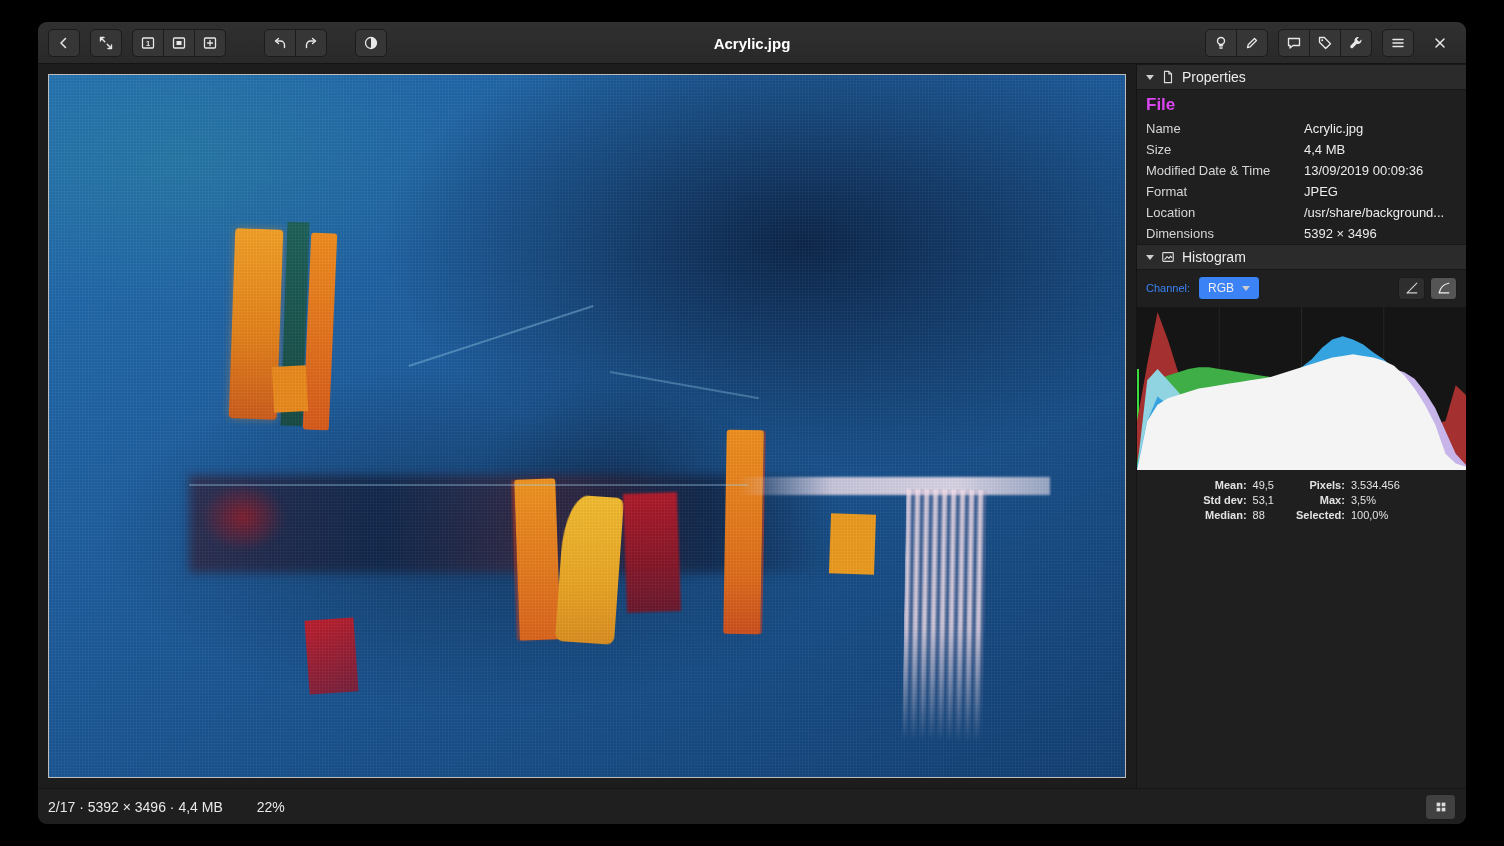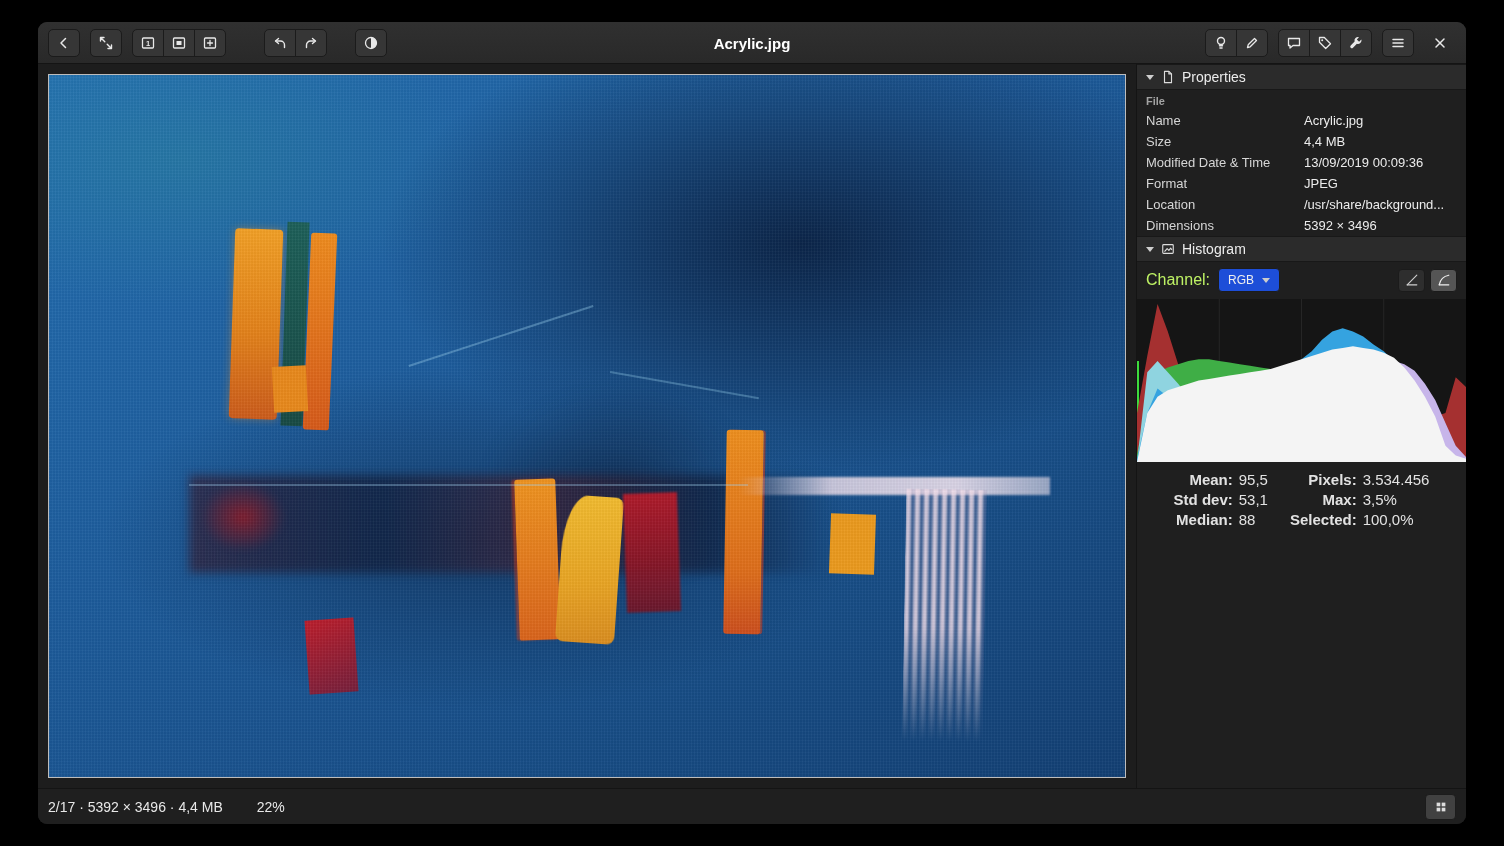--- a/index.html
+++ b/index.html
@@ -94,39 +94,39 @@
       repeating-linear-gradient(0deg, rgba(255,255,255,.025) 0 1px, rgba(0,0,0,.02) 1px 3px); }
 
   
   .sidebar { width:330px; flex:0 0 330px; background:#1f1f1f; border-left:1px solid #141414;
     display:flex; flex-direction:column; color:#e6e6e6; font-size:13px; }
   .section-header { height:26px; flex:0 0 26px; display:flex; align-items:center; gap:7px;
     padding:0 9px; background:#2b2b2b; border-top:1px solid #181818;
     border-bottom:1px solid #181818; cursor:pointer; font-size:14px; color:#ececec; }
   .expander { width:0; height:0; border-left:4px solid transparent;
     border-right:4px solid transparent; border-top:5px solid #cfcfcf; }
-  .prop-heading { font-weight:bold; font-size:11px; color:#a3a3a3; padding:5px 9px 3px; }
+  .prop-heading { font-weight:bold; font-size:17px; color:#d946ef; padding:5px 9px 3px; }
   .prop-row { display:flex; padding:2px 9px; line-height:17px; }
   .prop-label { width:158px; flex:0 0 158px; color:#d6d6d6; }
   .prop-value { color:#ececec; white-space:nowrap; overflow:hidden; text-overflow:ellipsis; }
   .channel-row { display:flex; align-items:center; gap:8px; padding:6px 9px 7px; }
-  .channel-label { font-size:16px; color:#bef264; }
-  .dropdown { display:flex; align-items:center; gap:8px; background:#1d4ed8;
+  .channel-label { font-size:11px; color:#3b82f6; }
+  .dropdown { display:flex; align-items:center; gap:8px; background:#3b82f6;
     border:1px solid #1c1c1c; border-radius:4px; padding:4px 9px; font-size:12px;
     color:#eeeeee; cursor:pointer; }
   .caret-down { width:0; height:0; border-left:4px solid transparent;
     border-right:4px solid transparent; border-top:5px solid #cccccc; }
   .hist-toggles { margin-left:auto; display:flex; gap:5px; }
   .toggle-btn { width:27px; height:23px; background:#2e2e2e; border:1px solid #1b1b1b;
     border-radius:4px; display:flex; align-items:center; justify-content:center; cursor:pointer; }
   .toggle-btn.active { background:#555555; }
   .hist-plot { height:163px; flex:0 0 163px; background:#151515; position:relative; }
   .hist-plot svg { display:block; width:100%; height:100%; }
   .hist-stats { display:flex; justify-content:center; gap:22px; padding:9px 4px;
-    font-size:15px; color:#e2e2e2; }
+    font-size:11px; color:#e2e2e2; }
   .stat-col { display:grid; grid-template-columns:auto auto; gap:3px 6px; }
   .stat-col b { text-align:right; }
   .sidebar-filler { flex:1; }
 
   
   .statusbar { height:36px; flex:0 0 36px; background:#1f1f1f; border-top:1px solid #141414;
     display:flex; align-items:center; padding:0 10px; color:#e8e8e8; font-size:14px; }
   .status-zoom { margin-left:34px; }
   .grid-btn { margin-left:auto; width:31px; height:26px; background:#414141;
     border:1px solid #1c1c1c; border-radius:4px; display:flex; align-items:center;
@@ -348,21 +348,21 @@
             <polygon points="0,163 0.0,163.0 10.3,73.3 20.6,61.9 30.9,73.3 41.3,84.8 51.6,97.8 61.9,114.1 72.2,130.4 82.5,146.7 92.8,163.0 103.1,163.0 113.4,163.0 123.8,163.0 134.1,163.0 144.4,163.0 154.7,163.0 165.0,163.0 175.3,163.0 185.6,163.0 195.9,163.0 206.3,163.0 216.6,163.0 226.9,163.0 237.2,163.0 247.5,163.0 257.8,163.0 268.1,163.0 278.4,163.0 288.8,163.0 299.1,163.0 309.4,163.0 319.7,163.0 330.0,163.0 330,163" fill="#8fd4e0"></polygon>
             <polygon points="0,163 0.0,159.7 10.3,114.1 20.6,89.6 30.9,97.8 41.3,106.0 51.6,109.2 61.9,107.6 72.2,104.3 82.5,101.1 92.8,97.8 103.1,94.5 113.4,91.3 123.8,88.0 134.1,83.1 144.4,76.6 154.7,68.5 165.0,60.3 175.3,52.2 185.6,40.8 195.9,32.6 206.3,29.3 216.6,32.6 226.9,37.5 237.2,45.6 247.5,52.2 257.8,61.9 268.1,75.0 278.4,91.3 288.8,107.6 299.1,123.9 309.4,140.2 319.7,153.2 330.0,159.7 330,163" fill="#35a3e0"></polygon>
             <polygon points="0,163 0.0,163.0 10.3,163.0 20.6,163.0 30.9,163.0 41.3,163.0 51.6,163.0 61.9,163.0 72.2,163.0 82.5,163.0 92.8,163.0 103.1,163.0 113.4,163.0 123.8,163.0 134.1,163.0 144.4,163.0 154.7,163.0 165.0,163.0 175.3,163.0 185.6,163.0 195.9,163.0 206.3,163.0 216.6,97.8 226.9,73.3 237.2,65.2 247.5,61.9 257.8,61.9 268.1,65.2 278.4,71.7 288.8,84.8 299.1,101.1 309.4,123.9 319.7,146.7 330.0,158.1 330,163" fill="#c7b5ea"></polygon>
             <polygon points="0,163 0.0,163.0 10.3,114.1 20.6,97.8 30.9,91.3 41.3,88.0 51.6,84.8 61.9,81.5 72.2,79.9 82.5,78.2 92.8,76.6 103.1,75.0 113.4,73.3 123.8,71.7 134.1,70.1 144.4,66.8 154.7,63.6 165.0,60.3 175.3,57.0 185.6,53.8 195.9,50.5 206.3,48.9 216.6,47.3 226.9,48.9 237.2,50.5 247.5,53.8 257.8,58.7 268.1,68.5 278.4,81.5 288.8,97.8 299.1,117.4 309.4,146.7 319.7,156.5 330.0,159.7 330,163" fill="#f4f4f4"></polygon>
           </svg>
       </div>
 
       <div class="hist-stats">
         <div class="stat-col">
           <b>Mean:</b>
-          <span>95,5</span>
+          <span>49,5</span>
           <b>Std dev:</b>
           <span>53,1</span>
           <b>Median:</b>
           <span>88</span>
         </div>
         <div class="stat-col">
           <b>Pixels:</b>
           <span>3.534.456</span>
           <b>Max:</b>
           <span>3,5%</span>

